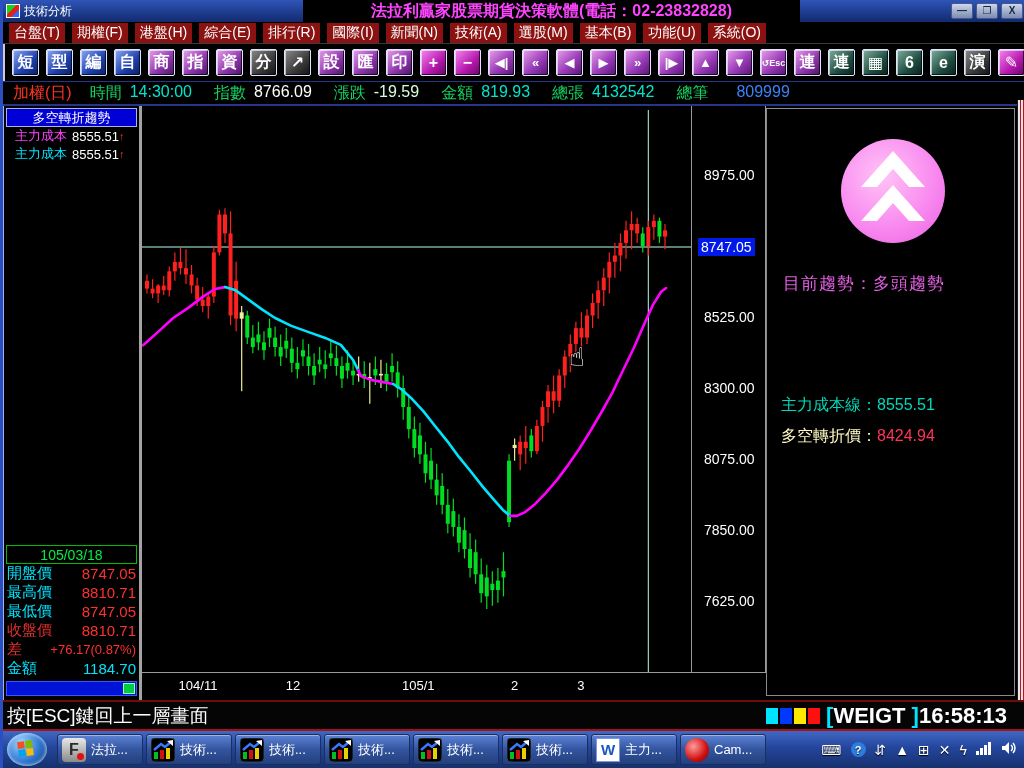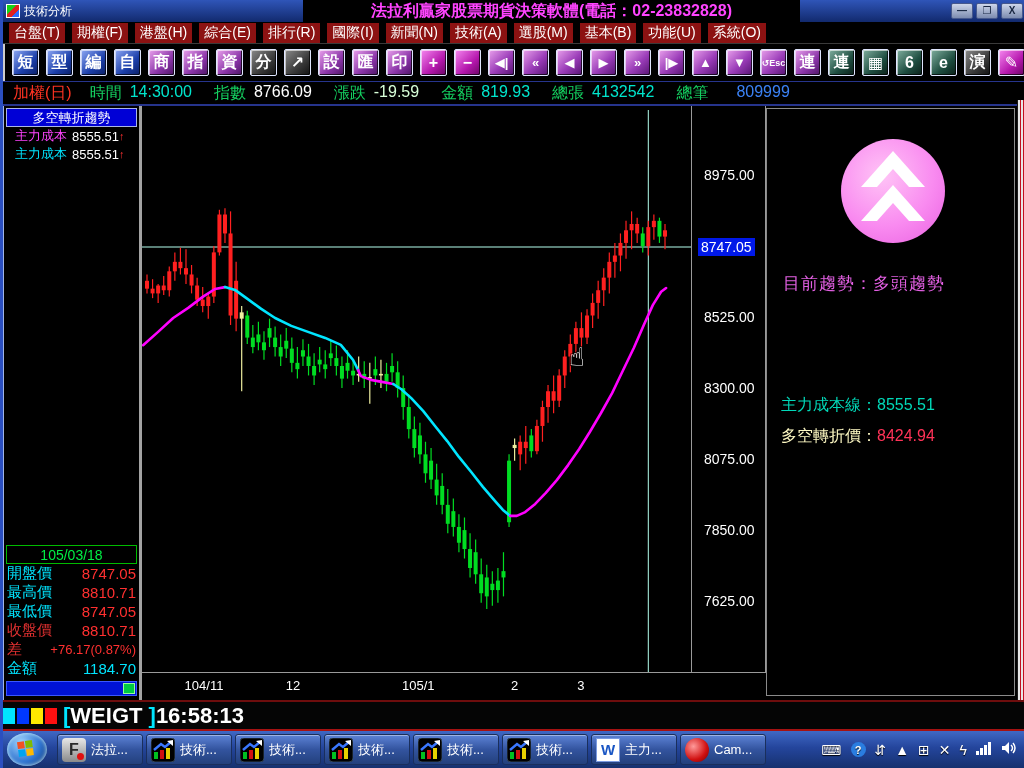--- a/index.html
+++ b/index.html
@@ -97,21 +97,21 @@
   
   #hand-cursor{position:absolute;left:566px;top:236px;color:#fff;font-size:26px;
     text-shadow:1px 1px 0 #000,-1px 1px 0 #000,1px -1px 0 #000,-1px -1px 0 #000;}
 
   
   #statusbar{position:absolute;left:0;top:700px;width:1024px;height:31px;background:#050505;
     border-top:2px solid #6e0d0d;border-bottom:2px solid #a51212;display:flex;align-items:center;}
   #status-left{color:#fff;font-size:19px;margin-left:4px;flex:1;white-space:nowrap;}
   #status-squares{display:flex;gap:2px;margin-right:6px;}
   .sq{width:12px;height:16px;}
-  #status-code{font-size:22px;font-weight:bold;color:#fff;margin-right:4px;white-space:nowrap;}
+  #status-code{font-size:22px;font-weight:bold;color:#fff;margin-right:20px;white-space:nowrap;}
   .brk{color:#00e5ff;}
 
   
   #taskbar{position:absolute;left:0;top:731px;width:1024px;height:37px;
     background:linear-gradient(#3f68c4,#24459c 45%,#16316e);display:flex;align-items:center;}
   #start-orb{width:40px;height:33px;margin:0 10px 0 4px;border-radius:50%;flex:none;position:relative;
     background:radial-gradient(circle at 35% 30%,#9fd4ff,#2f74d0 55%,#0b2d66);box-shadow:inset 0 0 4px #dff;}
   #orb-flag{position:absolute;left:11px;top:8px;width:16px;height:16px;transform:rotate(-8deg);
     display:grid;grid-template-columns:7px 7px;grid-template-rows:7px 7px;gap:1px;}
   #orb-flag span:nth-child(1){background:#f25022;} #orb-flag span:nth-child(2){background:#7fba00;}
@@ -465,21 +465,21 @@
           <rect x="515.44" y="114.82097999999976" width="4" height="15.780000000000001" fill="#00dd22"></rect>
           <line x1="523.01" y1="117.97697999999977" x2="523.01" y2="143.22497999999976" stroke="#ff2020" stroke-width="1.2"></line>
           <rect x="521.01" y="124.28897999999977" width="4" height="6.311999999999998" fill="#ff2020"></rect>
           <polyline points="1.1,239.2 16.1,225.9 31.2,212.0 46.2,201.9 60.7,190.9 73.0,183.0 83.0,181.1" fill="none" stroke="#ff00ff" stroke-width="2.6" stroke-linecap="round" stroke-linejoin="round"></polyline>
           <polyline points="83.0,181.1 93.0,183.9 105.8,193.1 119.2,202.9 133.1,212.0 149.3,219.9 166.0,225.9 183.2,231.9 198.8,238.9 211.1,254.0 216.1,264.1" fill="none" stroke="#00e5ff" stroke-width="2.6" stroke-linecap="round" stroke-linejoin="round"></polyline>
           <polyline points="216.1,264.1 218.9,270.1 228.9,273.9 241.2,276.1 251.2,278.0" fill="none" stroke="#ff00ff" stroke-width="2.6" stroke-linecap="round" stroke-linejoin="round"></polyline>
           <polyline points="251.2,278.0 259.0,283.0 269.0,291.9 281.3,305.1 293.0,320.0 305.2,335.1 316.9,350.9 329.2,366.0 340.9,380.9 353.1,395.1 360.9,403.9 368.2,409.9" fill="none" stroke="#00e5ff" stroke-width="2.6" stroke-linecap="round" stroke-linejoin="round"></polyline>
           <polyline points="368.2,409.9 374.8,409.9 383.2,406.1 393.2,397.9 403.8,386.9 415.0,373.9 426.1,359.1 437.2,343.0 447.8,326.0 459.0,307.0 470.1,287.1 480.7,265.0 491.8,242.0 501.8,219.0 510.8,199.1 519.1,185.8 524.1,182.0" fill="none" stroke="#ff00ff" stroke-width="2.6" stroke-linecap="round" stroke-linejoin="round"></polyline>
         </svg></div>
     <div id="x-axis">
-        <div class="x-tick" style="left: 32px;">104/11</div>
+        <div class="x-tick" style="left: 26px;">104/11</div>
         <div class="x-tick" style="left: 120.934px;">12</div>
         <div class="x-tick" style="left: 246.259px;">105/1</div>
         <div class="x-tick" style="left: 342.62px;">2</div>
         <div class="x-tick" style="left: 408.903px;">3</div>
       </div>
     <div id="y-axis">
         <div class="y-tick" style="top: 60.059px;">8975.00</div>
         <div class="y-tick hl" style="top: 132px;">8747.05</div>
         <div class="y-tick" style="top: 202.079px;">8525.00</div>
         <div class="y-tick" style="top: 273.089px;">8300.00</div>
@@ -499,20 +499,21 @@
       <div id="trend-label">目前趨勢：多頭趨勢</div>
       <div class="rp-row" id="rp-row-0"><span class="rp-cyan">主力成本線：</span><span class="rp-cyan">8555.51</span></div>
       <div class="rp-row" id="rp-row-1"><span class="rp-pink">多空轉折價：</span><span class="rp-red">8424.94</span></div>
     </div>
 
     <div id="edge-stripes"></div>
     <span id="hand-cursor">☝</span>
   </div>
 
   <div id="statusbar">
+    <span id="status-left">按[ESC]鍵回上一層畫面</span>
     <div id="status-squares">
         <span class="sq" style="background: rgb(0, 229, 255);"></span>
         <span class="sq" style="background: rgb(0, 56, 255);"></span>
         <span class="sq" style="background: rgb(255, 232, 0);"></span>
         <span class="sq" style="background: rgb(255, 16, 16);"></span>
       </div>
     <span id="status-code"><span class="brk">[</span><span>WEIGT </span><span class="brk">]</span><span>16:58:13</span></span>
   </div>
 
   <div id="taskbar">

